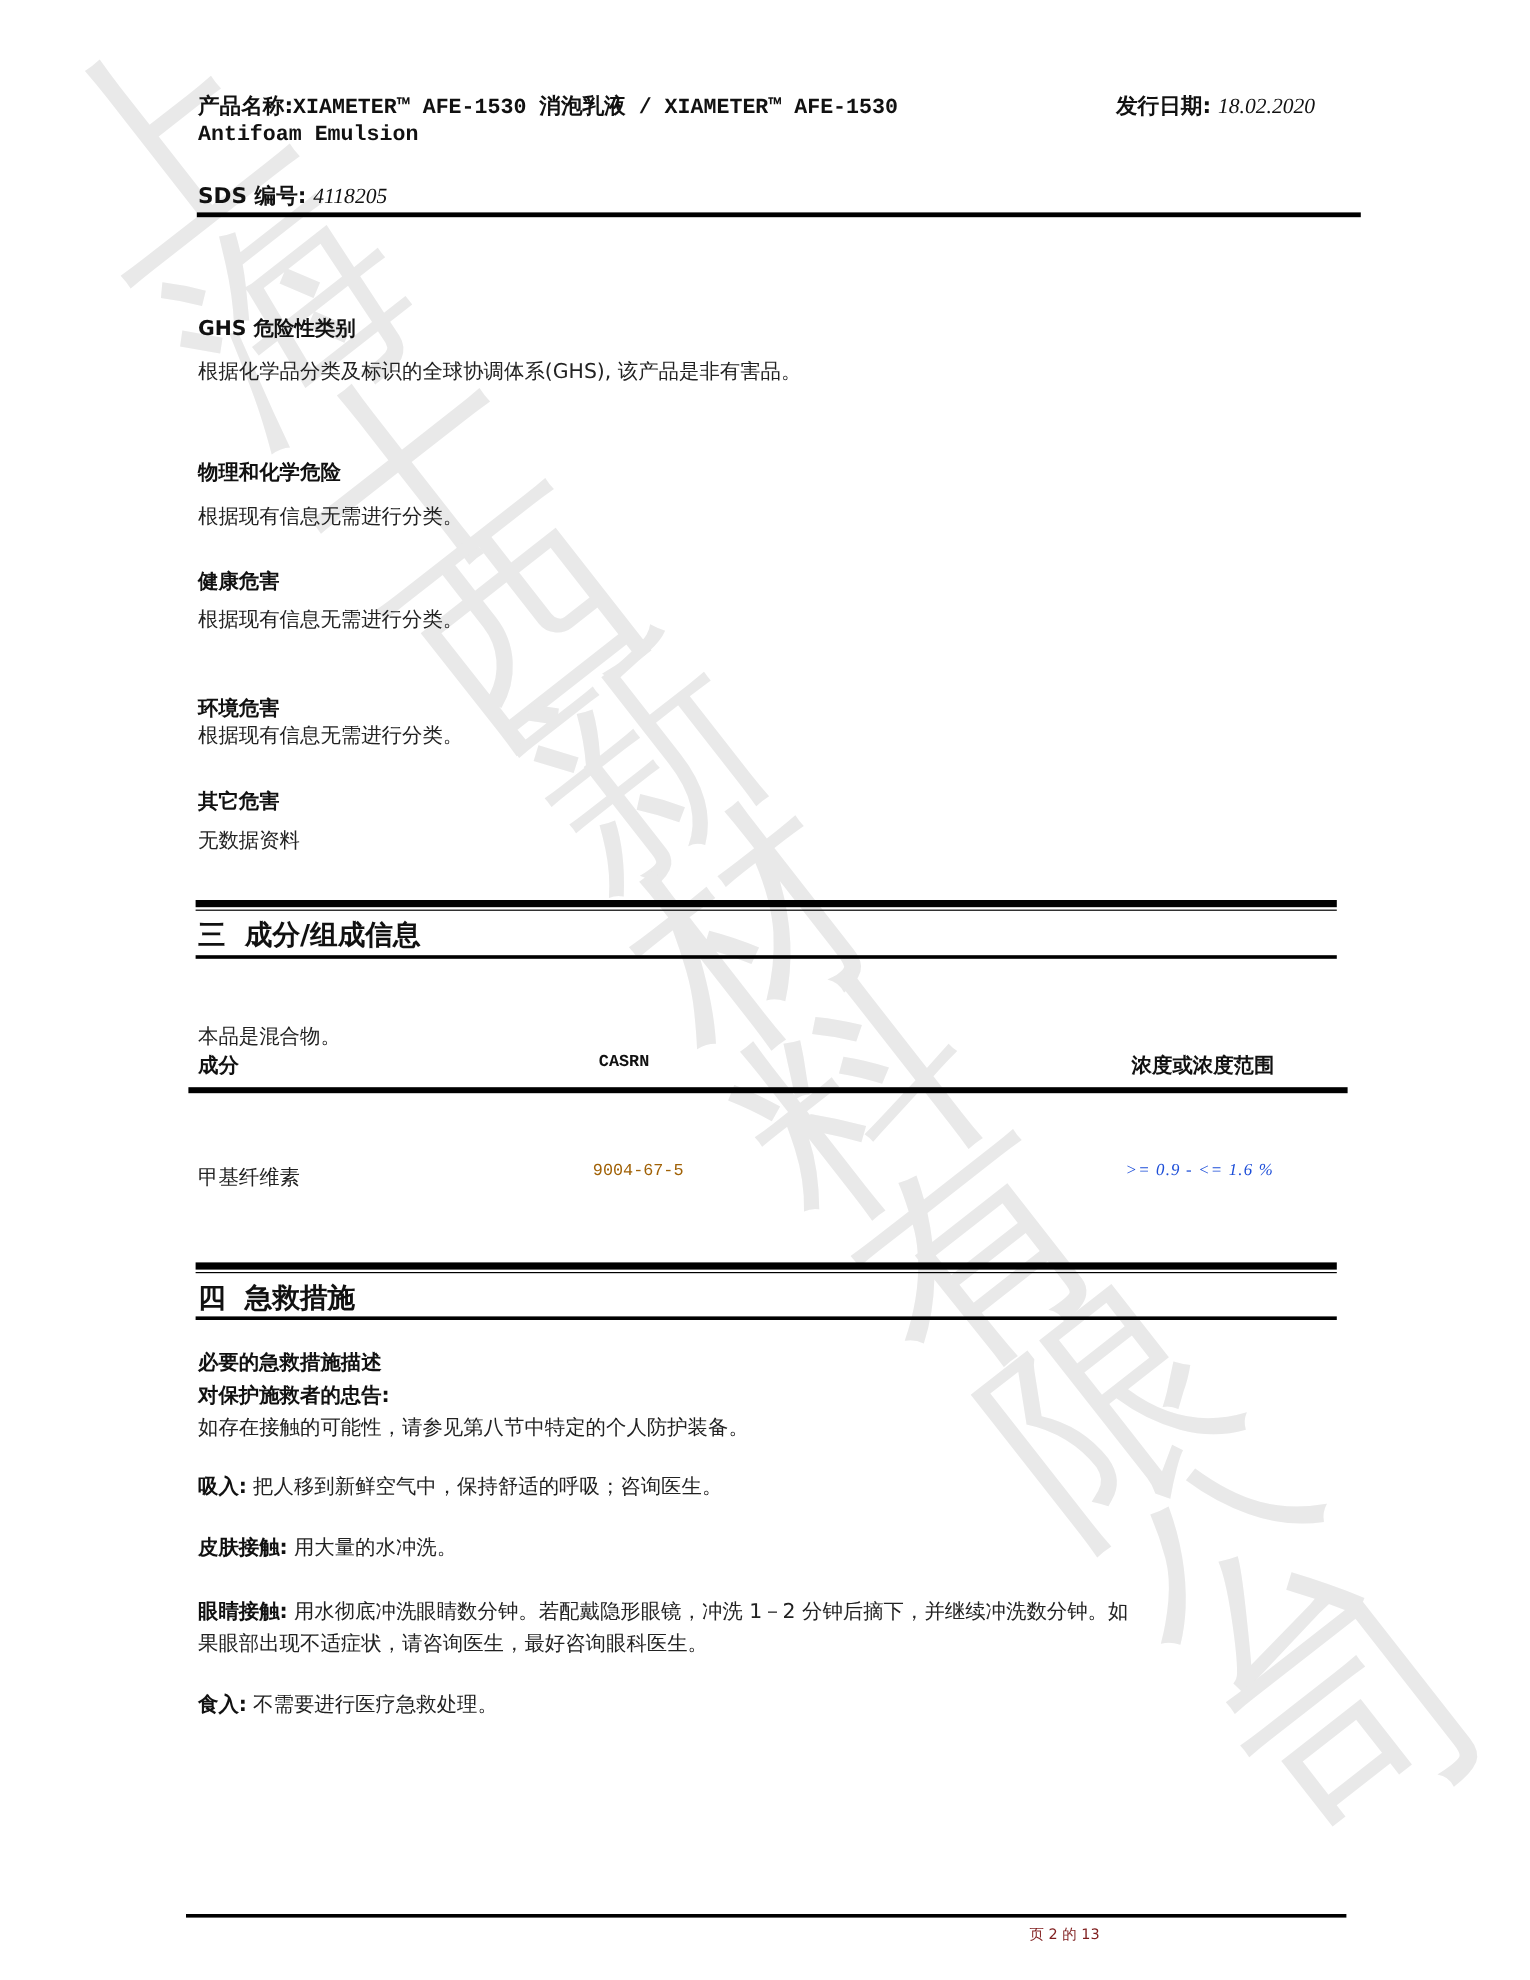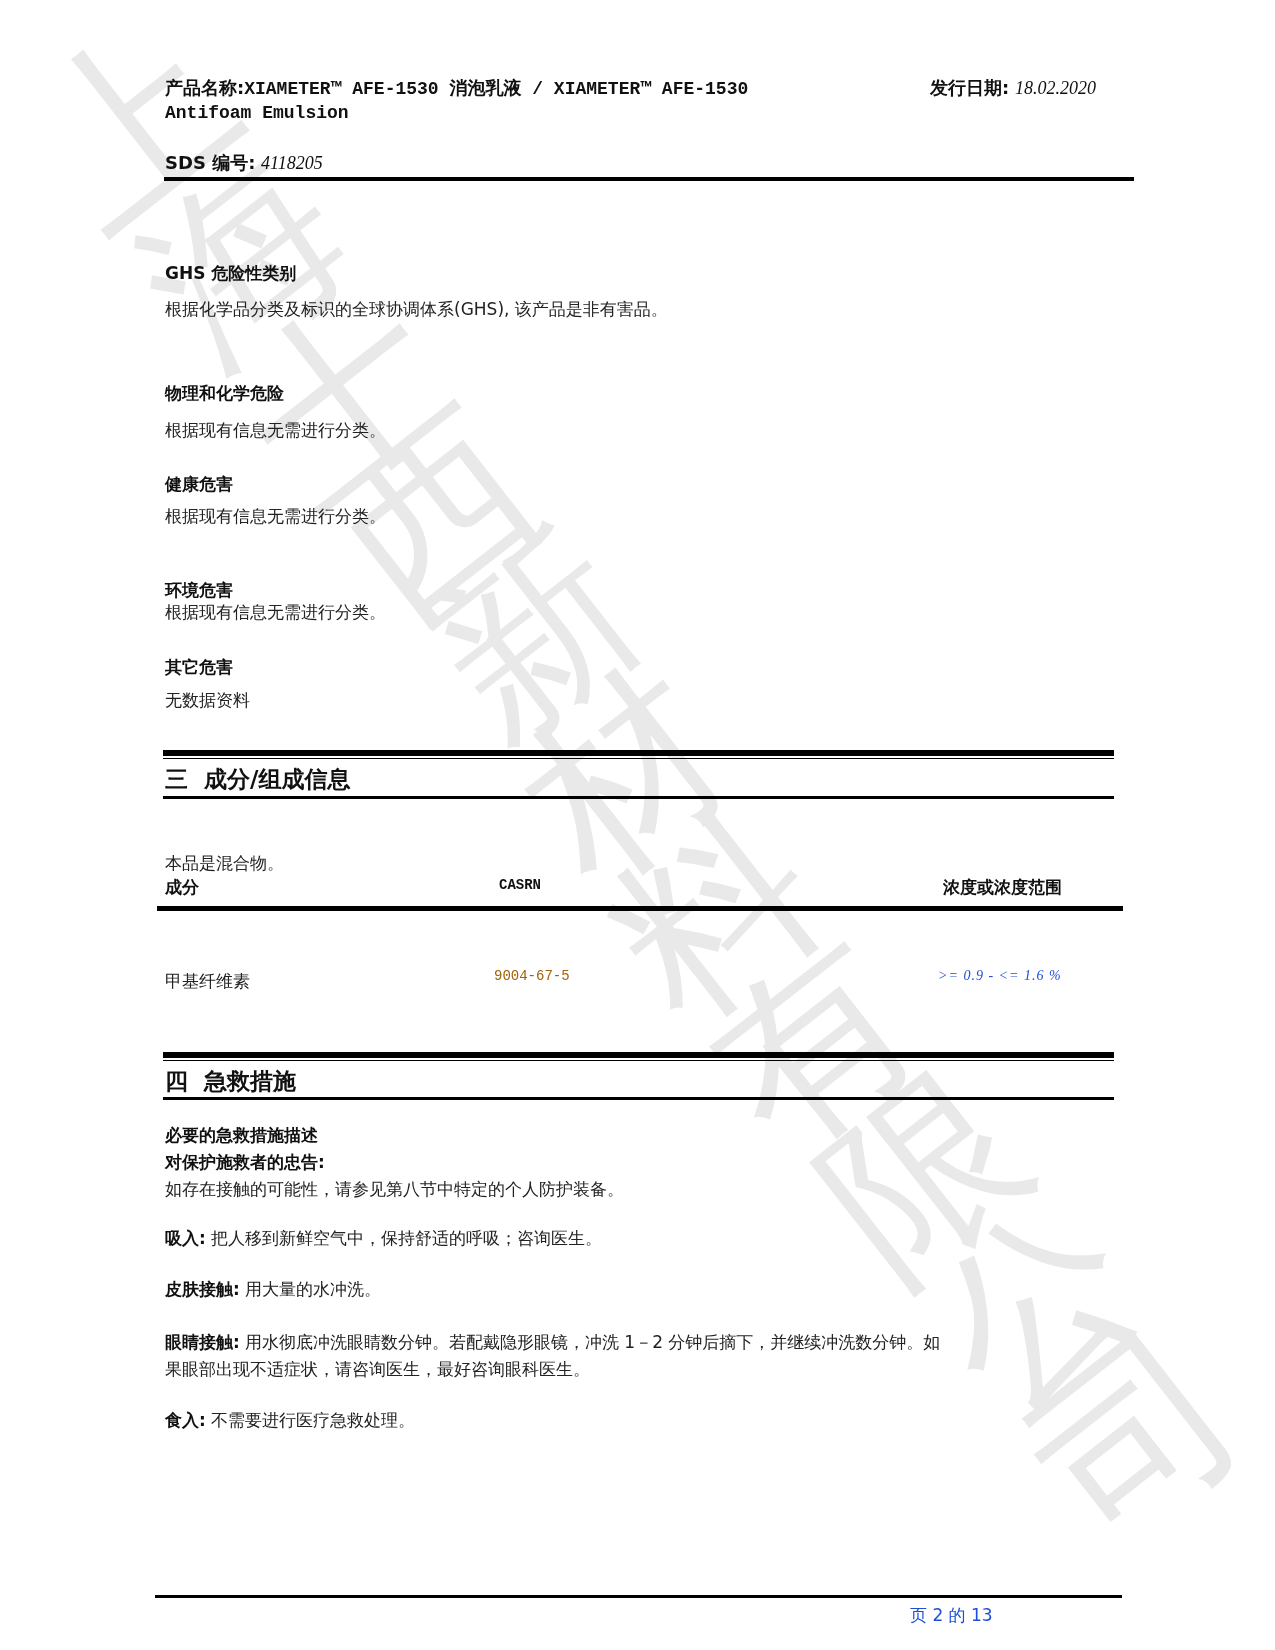--- a/index.html
+++ b/index.html
@@ -113,14 +113,14 @@
     <span class="label">眼睛接触:</span>
     <span class="body">用水彻底冲洗眼睛数分钟。若配戴隐形眼镜，冲洗 1－2 分钟后摘下，并继续冲洗数分钟。如</span>
   </div>
   <div class="abs body" style="left:165px;top:1358px;">果眼部出现不适症状，请咨询医生，最好咨询眼科医生。</div>
   <div class="abs" style="left:165px;top:1409px;">
     <span class="label">食入:</span>
     <span class="body">不需要进行医疗急救处理。</span>
   </div>
 
   <div class="rule" style="left:155px;top:1595px;width:967px;height:3px;"></div>
-  <div class="abs sans" style="left:910px;top:1604px;font-size:17px;color:#1d4ed8;">页 2 的 13</div>
+  <div class="abs sans" style="left:858px;top:1604px;font-size:12px;color:#7f1d1d;">页 2 的 13</div>
 </div>
 
 </body></html>

